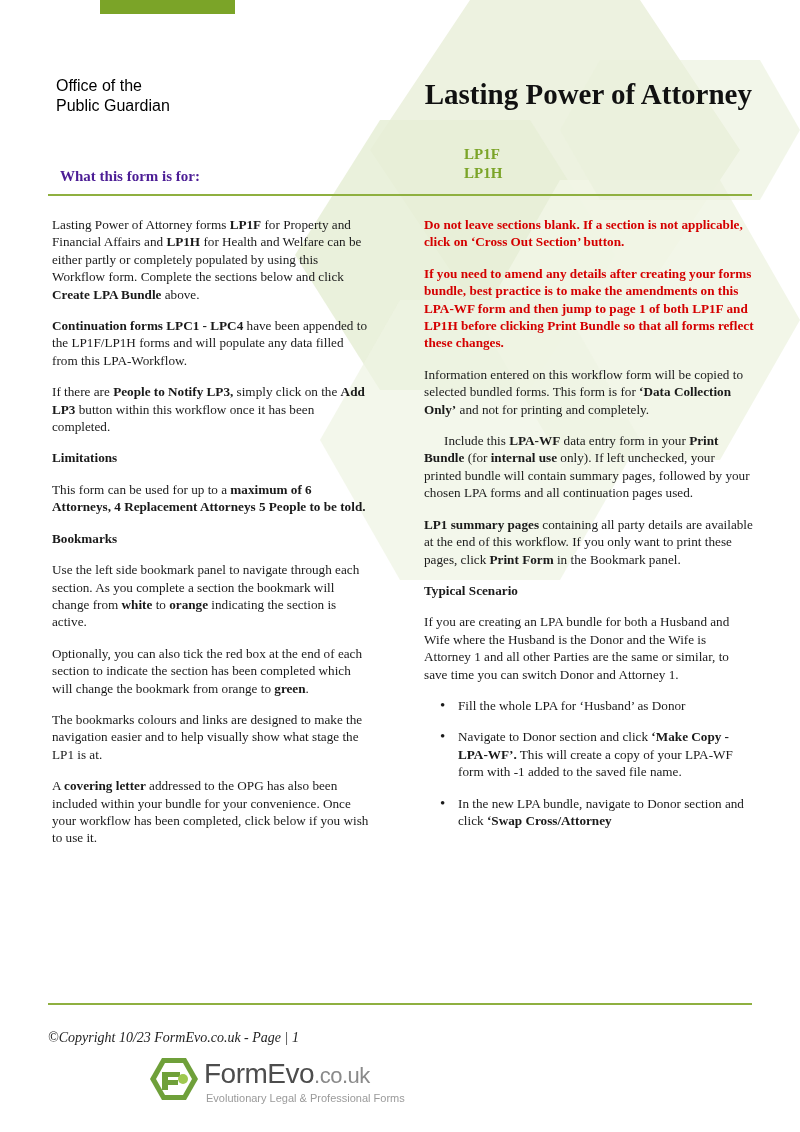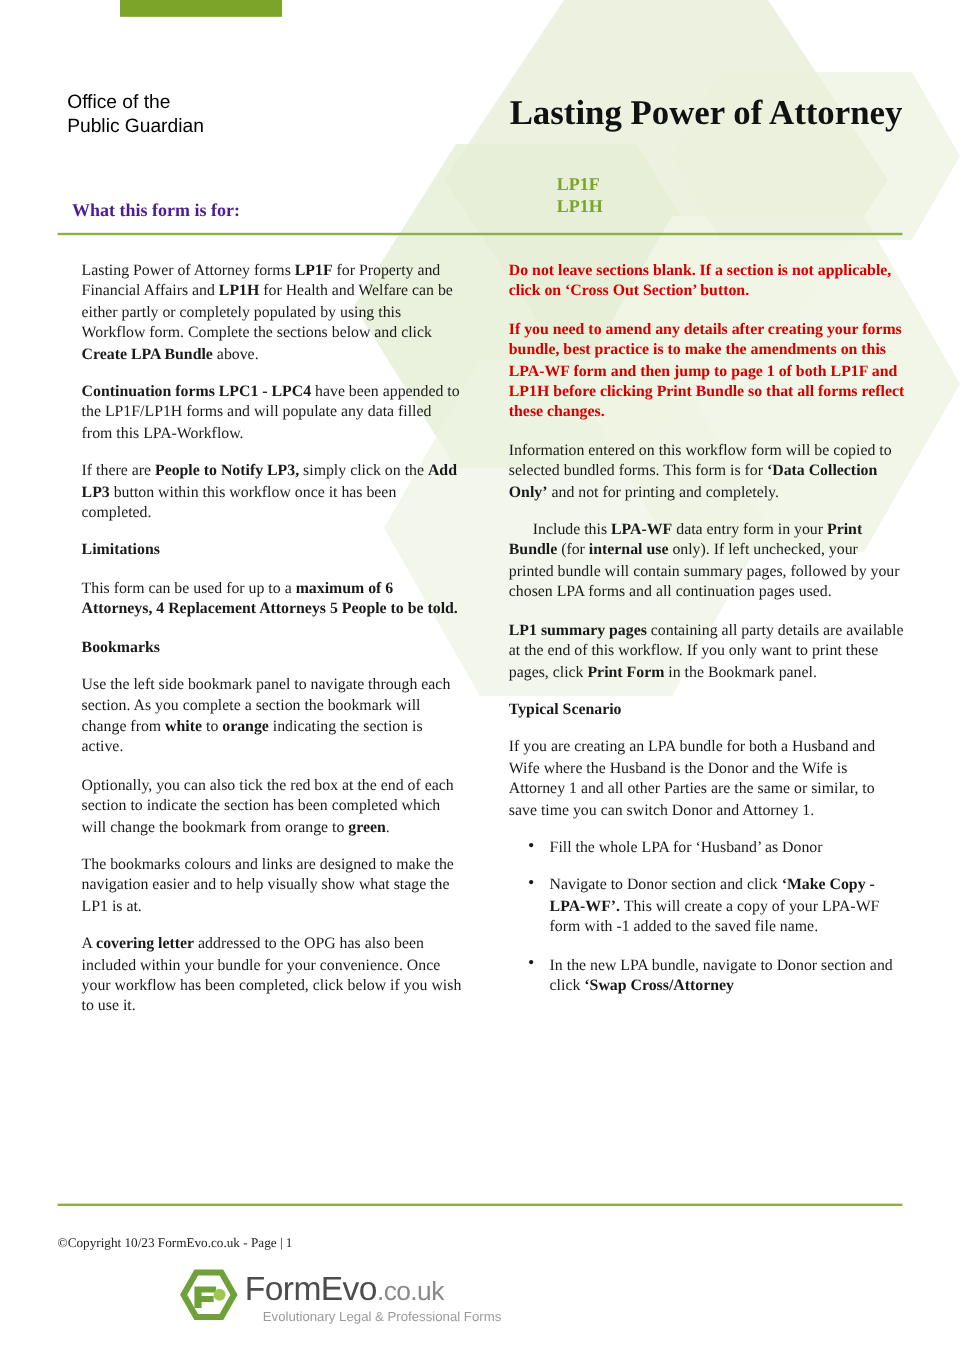--- a/index.html
+++ b/index.html
@@ -105,21 +105,21 @@
   }
   
   .col {
     position: absolute;
     top: 216px;
     font-size: 13.2px;
     line-height: 17.4px;
     z-index: 3;
   }
   .col-left {
-    left: 68px;
+    left: 52px;
     width: 318px;
   }
   .col-right {
     left: 424px;
     width: 330px;
   }
   .col p {
     margin: 0 0 14px 0;
   }
   .col .head {
@@ -150,23 +150,24 @@
     left: -18px;
     top: 0;
     font-size: 15px;
   }
   
   .copyright {
     position: absolute;
     left: 48px;
     top: 1030px;
     font-family: "Liberation Serif", serif;
-    font-size: 11px;
+    font-size: 14px;
     color: #222222;
     z-index: 3;
+    font-style: italic;
   }
   .logo {
     position: absolute;
     left: 148px;
     top: 1056px;
     width: 300px;
     height: 62px;
     z-index: 3;
   }
   .logo-text {
@@ -182,21 +183,20 @@
     color: #8a8a8a;
     font-size: 22px;
   }
   .logo-sub {
     position: absolute;
     left: 58px;
     top: 36px;
     font-family: "Liberation Sans", sans-serif;
     font-size: 11px;
     color: #9a9a9a;
-    margin-left: 13px;
   }
 </style>
 </head>
 <body>
 
 <div class="page">
 
   <svg class="bg-layer" viewBox="0 0 800 1132" preserveAspectRatio="none">
     <polygon points="470,0 640,0 740,150 640,300 470,300 370,150" fill="#edf2e0"></polygon>
     <polygon points="380,120 530,120 615,255 530,390 380,390 295,255" fill="#e6eed6" opacity="0.85"></polygon>

